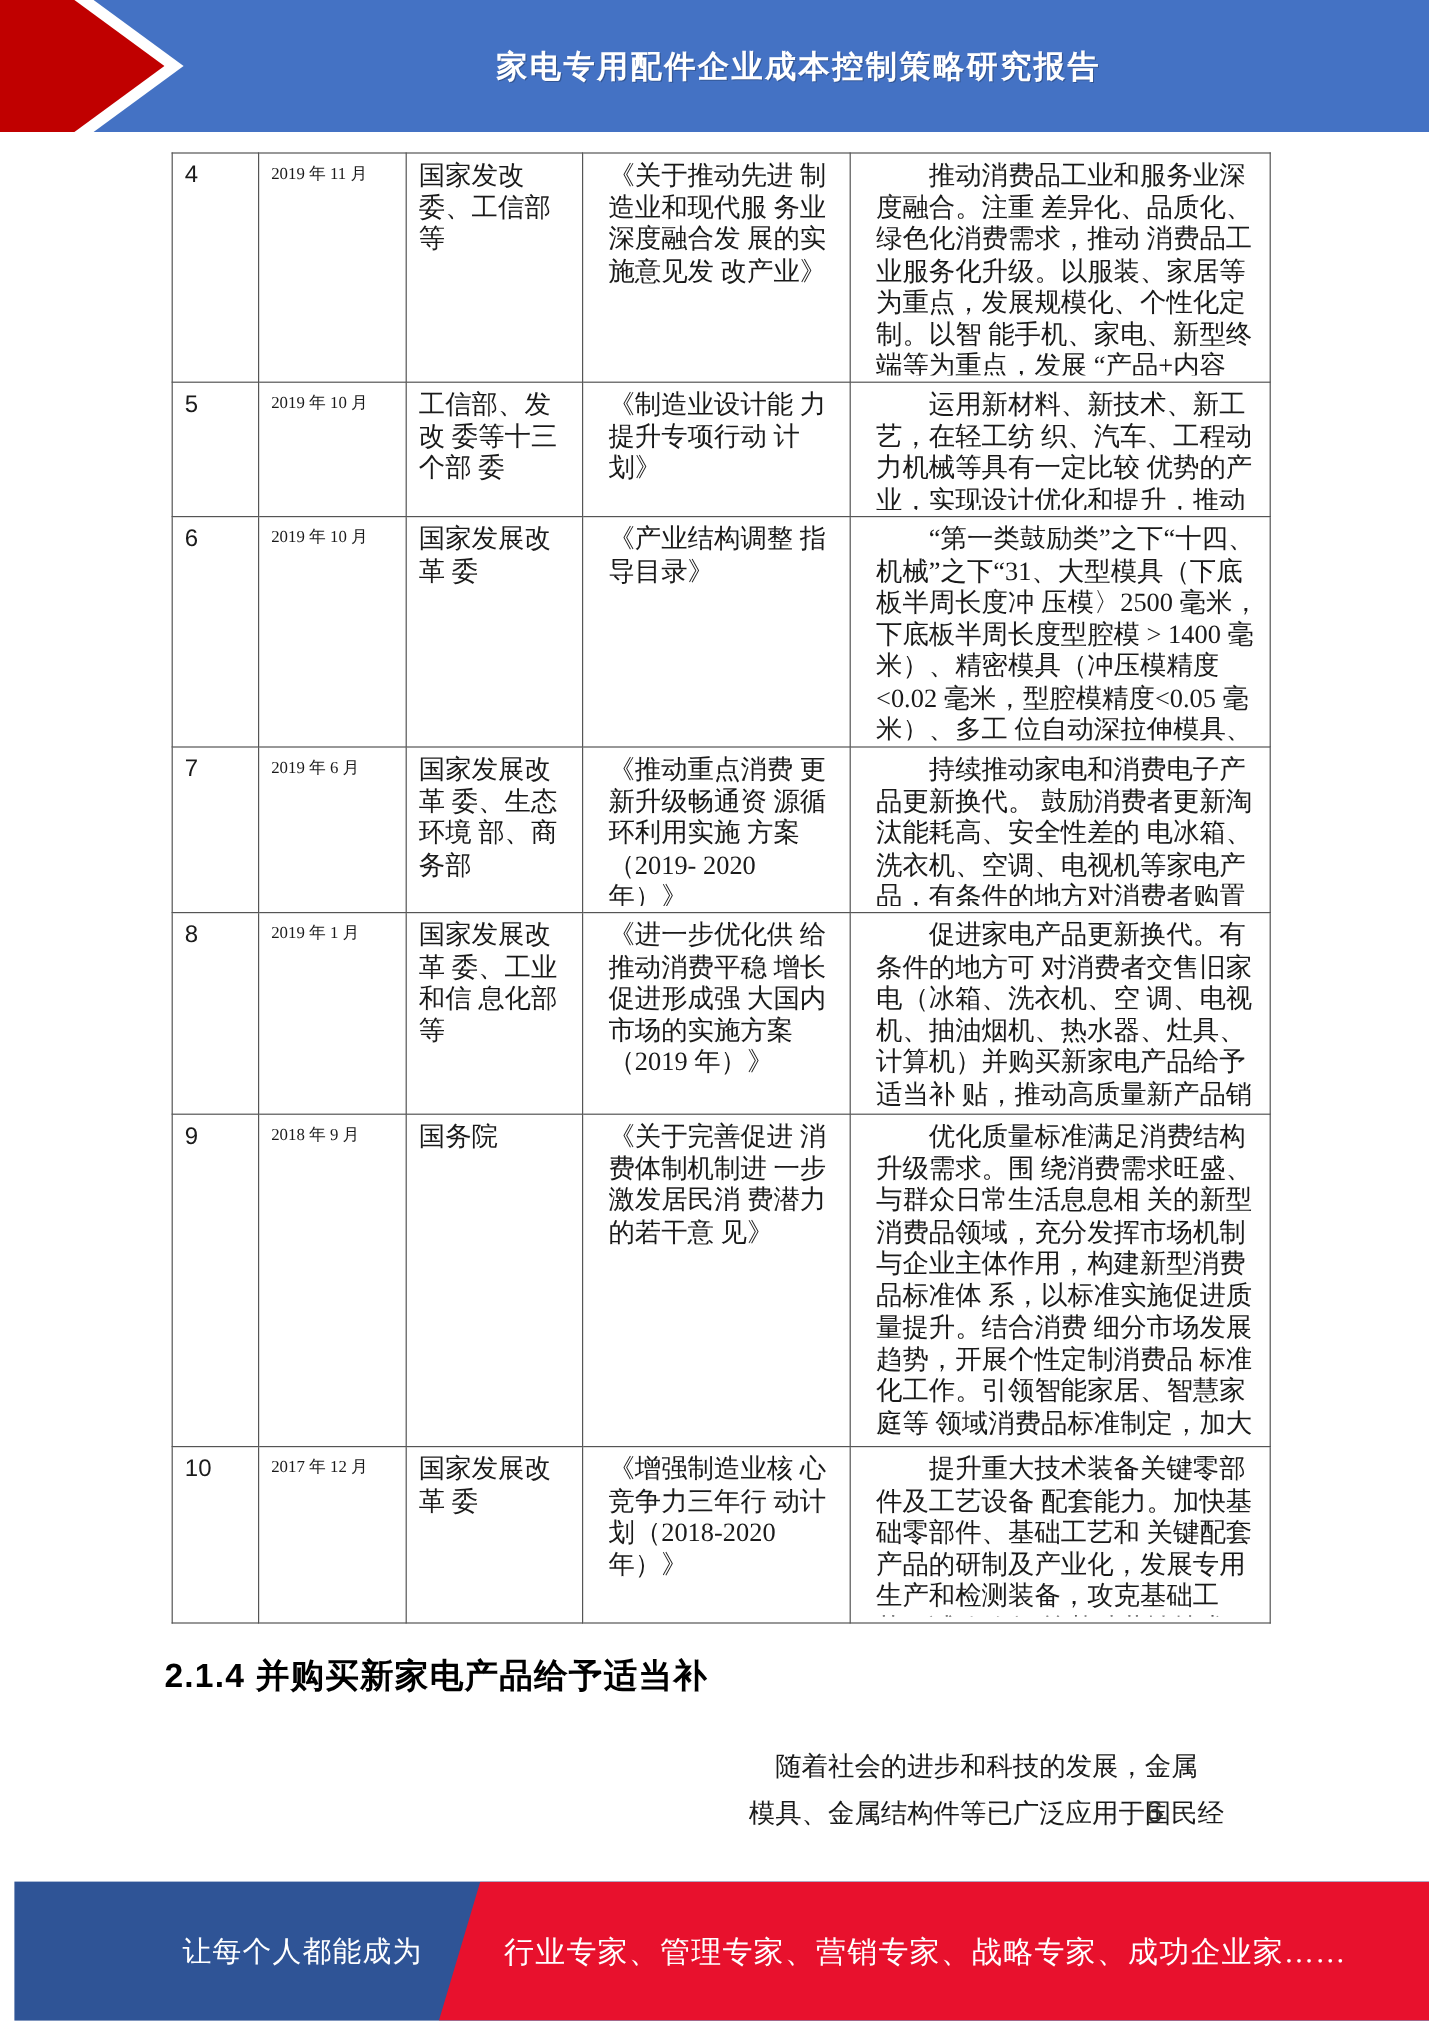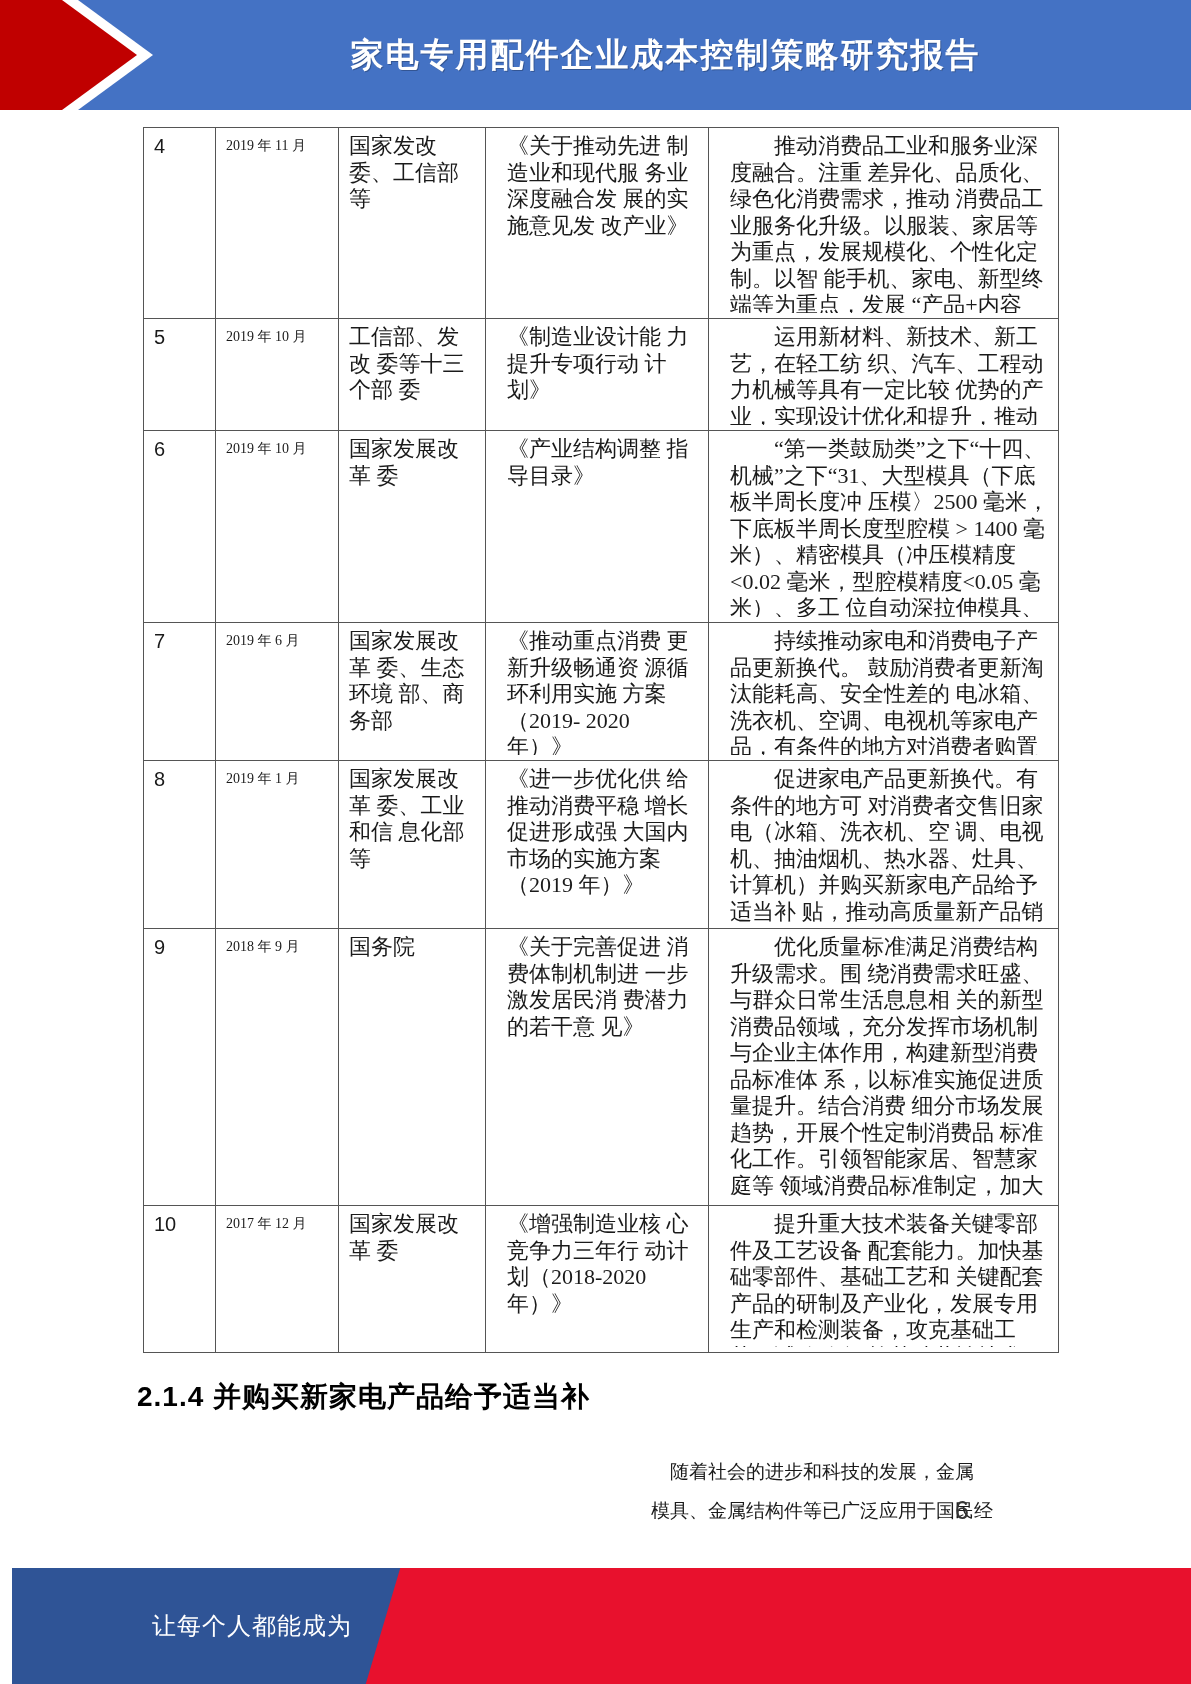--- a/index.html
+++ b/index.html
@@ -9,21 +9,21 @@
     font-family:"Liberation Serif", serif;
     color:#1a1a1a;
   }
 
   
   .header { position:absolute; top:0; left:0; width:1191px; height:110px; background:#4472C4; }
   .header-arrow { position:absolute; top:0; left:0; width:200px; height:110px; }
   .header-title {
     position:absolute; left:170px; right:30px; top:0; height:110px;
     display:flex; align-items:center; justify-content:center;
-    color:#ffffff; font-weight:bold; font-size:33px; letter-spacing:2px;
+    color:#ffffff; font-weight:bold; font-size:26px; letter-spacing:2px;
     font-family:"Liberation Sans", sans-serif;
     text-shadow:1px 1px 0 rgba(0,0,0,.25);
   }
 
   
   table.policy-table {
     position:absolute; left:143px; top:127px; width:915px;
     border-collapse:collapse; table-layout:fixed;
     font-size:22px; line-height:26.5px;
   }
@@ -38,21 +38,21 @@
   .desc-text { text-indent:2em; }
 
   
   .section-heading {
     position:absolute; left:137px; top:1378px;
     font-family:"Liberation Sans", sans-serif; font-weight:bold;
     font-size:28px; color:#000; letter-spacing:1px;
   }
   .intro-block {
     position:absolute; left:576px; top:1452px; width:492px;
-    text-align:center; font-size:19px; line-height:39px; color:#1a1a1a;
+    text-align:center; font-size:22px; line-height:39px; color:#1a1a1a;
   }
   .page-number {
     position:absolute; left:955px; top:1496px;
     font-family:"Liberation Sans", sans-serif; font-size:25px; color:#333;
   }
 
   
   .footer { position:absolute; left:12px; top:1568px; width:1191px; height:116px; background:#2F5496; overflow:hidden; }
   .footer-red {
     position:absolute; top:0; left:0; width:100%; height:100%;
@@ -175,13 +175,14 @@
 <div class="intro-block">
   <div>随着社会的进步和科技的发展，金属</div>
   <div>模具、金属结构件等已广泛应用于国民经</div>
 </div>
 
 <div class="page-number">6</div>
 
 <div class="footer">
   <div class="footer-red"></div>
   <div class="footer-left-text">让每个人都能成为</div>
+  <div class="footer-right-text">行业专家、管理专家、营销专家、战略专家、成功企业家……</div>
 </div>
 
 </body></html>

